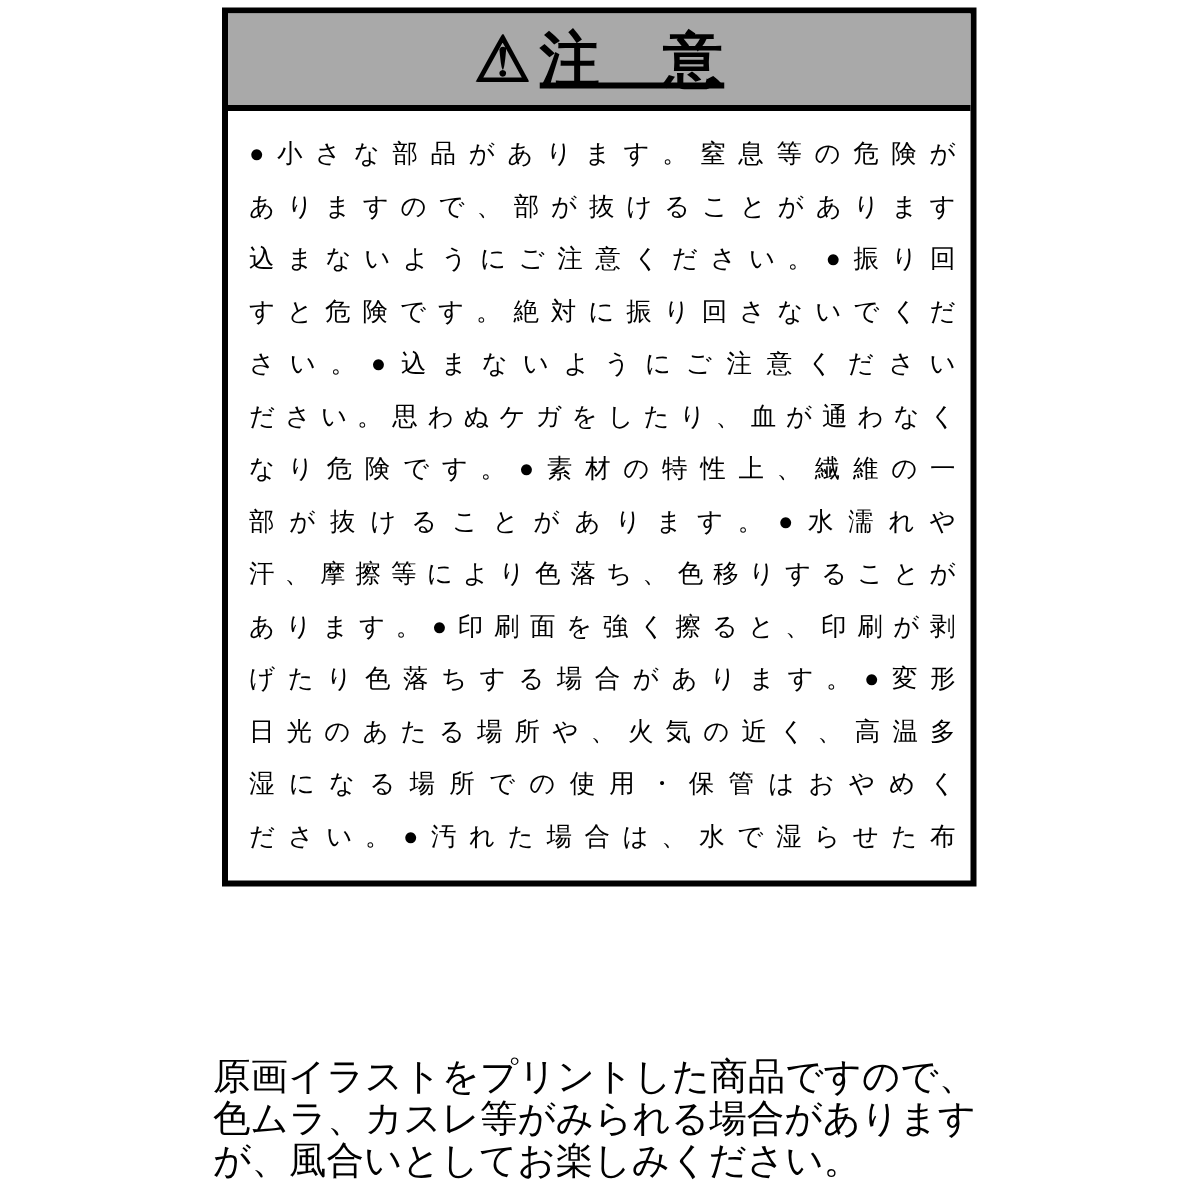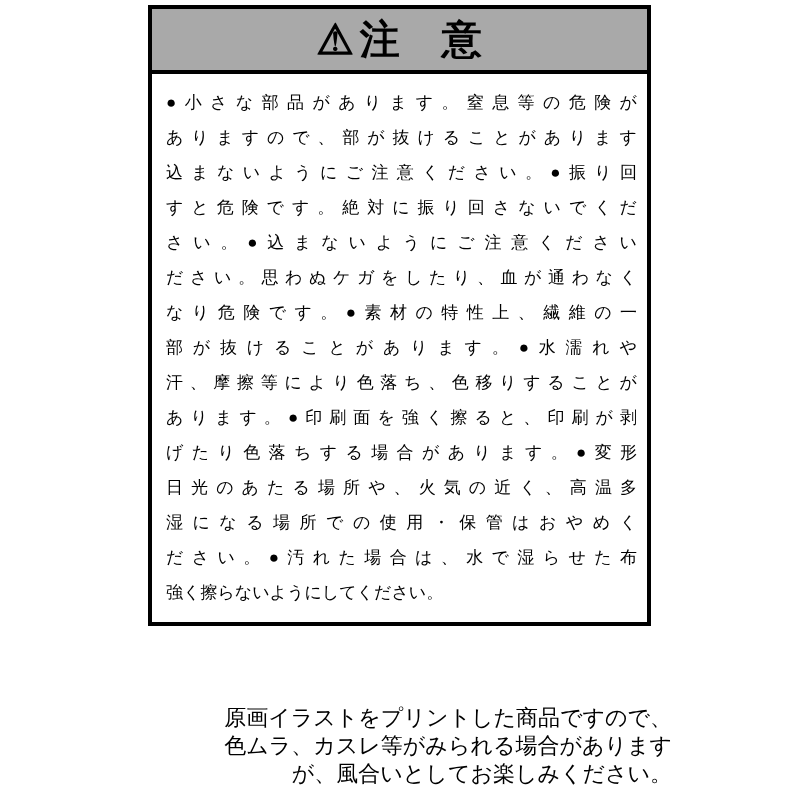--- a/index.html
+++ b/index.html
@@ -38,43 +38,44 @@
     letter-spacing: 1px;
   }
   .warn-icon {
     font-size: 42px;
     line-height: 1;
     margin-right: 5px;
     font-weight: bold;
   }
   .notice-title {
     white-space: pre;
+    text-decoration: underline;
   }
   .notice-body {
     padding: 11px 10px 12px 14px;
     font-size: 17px;
     line-height: 35px;
   }
   .notice-body .jline {
     text-align: justify;
     text-align-last: justify;
     white-space: nowrap;
   }
   .notice-body .jline.last {
     text-align: left;
     text-align-last: left;
   }
   .footer-note {
     position: absolute;
     left: 142px;
     top: 704px;
     width: 530px;
-    font-size: 22px;
+    font-size: 25px;
     line-height: 28px;
-    text-align: right;
+    text-align: left;
   }
 </style>
 </head>
 <body>
 
 <div class="page">
   <div class="notice-box">
     <div class="notice-header">
       <span class="warn-icon">⚠</span>
       <span class="notice-title">注　意</span>
@@ -87,21 +88,20 @@
       <div class="jline">さい。●込まないようにご注意ください</div>
       <div class="jline">ださい。思わぬケガをしたり、血が通わなく</div>
       <div class="jline">なり危険です。●素材の特性上、繊維の一</div>
       <div class="jline">部が抜けることがあります。●水濡れや</div>
       <div class="jline">汗、摩擦等により色落ち、色移りすることが</div>
       <div class="jline">あります。●印刷面を強く擦ると、印刷が剥</div>
       <div class="jline">げたり色落ちする場合があります。●変形</div>
       <div class="jline">日光のあたる場所や、火気の近く、高温多</div>
       <div class="jline">湿になる場所での使用・保管はおやめく</div>
       <div class="jline">ださい。●汚れた場合は、水で湿らせた布</div>
-      <div class="jline last">強く擦らないようにしてください。</div>
     </div>
   </div>
   <div class="footer-note">
     <div>原画イラストをプリントした商品ですので、</div>
     <div>色ムラ、カスレ等がみられる場合があります</div>
     <div>が、風合いとしてお楽しみください。</div>
   </div>
 </div>
 
 </body></html>

